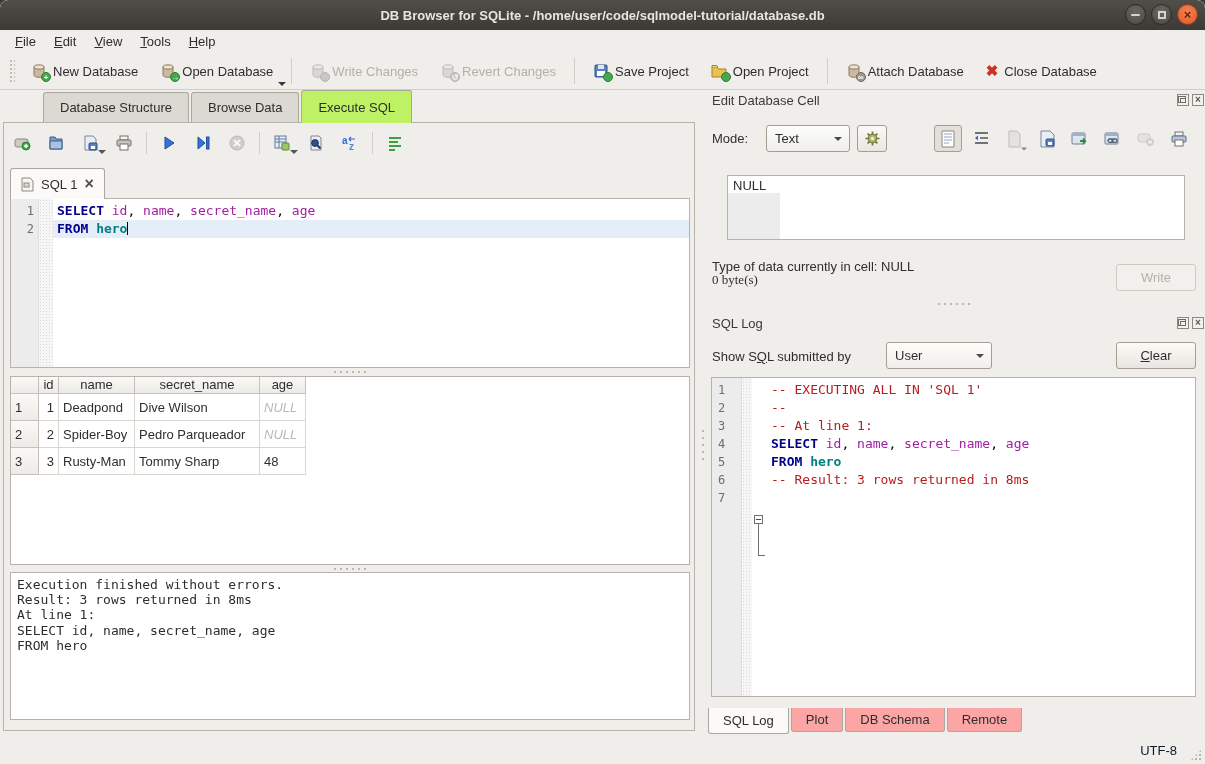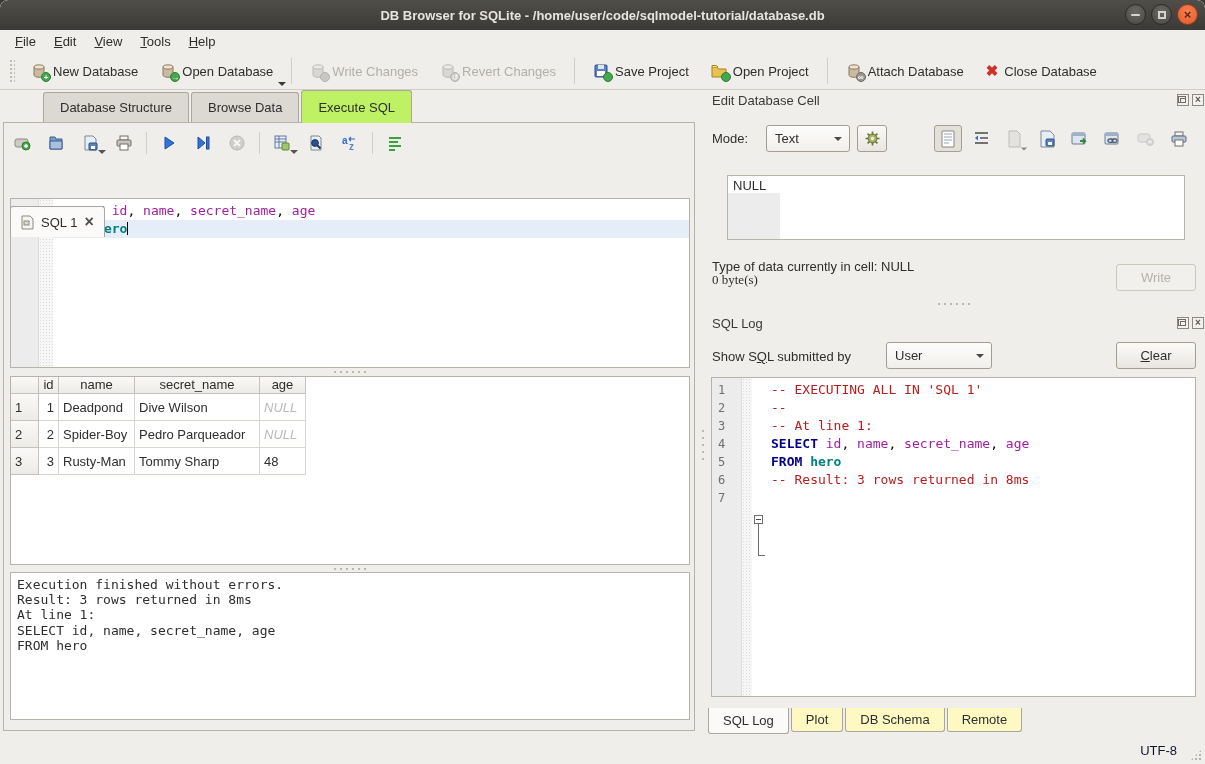--- a/index.html
+++ b/index.html
@@ -46,21 +46,21 @@
   .left-frame{position:absolute;left:3px;top:122px;width:692px;height:609px;border:1px solid #b7b2aa;background:#f0eeea;}
   
   .exec-toolbar{position:absolute;left:10px;top:130px;display:flex;align-items:center;gap:10px;height:26px;}
   .xbtn{width:24px;height:24px;display:flex;align-items:center;justify-content:center;position:relative;cursor:pointer;}
   .xbtn.disabled{cursor:default;}
   .xbtn.disabled svg{filter:grayscale(1) opacity(.55);}
   .xbtn .caret-dn{position:absolute;right:-4px;bottom:1px;border-top-color:#555;}
   .xsep{width:1px;height:22px;background:#d2cec7;}
   
   .sqltab{position:absolute;left:10px;top:168px;height:31px;padding:0 10px;display:flex;align-items:center;gap:7px;
-          background:#fbfaf8;border:1px solid #aba69e;border-bottom:none;border-radius:3px 3px 0 0;z-index:2;cursor:pointer;margin-top:38px;}
+          background:#fbfaf8;border:1px solid #aba69e;border-bottom:none;border-radius:3px 3px 0 0;z-index:2;cursor:pointer;}
   .sqltab .closex{color:#4d4d4d;font-weight:bold;font-size:16px;line-height:14px;cursor:pointer;}
   
   .editor{position:absolute;background:#fff;border:1px solid #b7b2aa;font-family:"DejaVu Sans Mono",monospace;font-size:13px;overflow:hidden;}
   .ed-sql{left:10px;top:198px;width:680px;height:170px;}
   .gutterbg{position:absolute;top:0;bottom:0;background:#ececec;}
   .foldbg{position:absolute;top:0;bottom:0;background:radial-gradient(circle,#dbdbdb 26%,transparent 30%) 0 0/3px 3px #f6f6f6;}
   .ed-lines{position:relative;padding-top:3px;}
   .ed-line{display:flex;height:18px;line-height:18px;}
   .ed-num{flex:0 0 28px;text-align:right;padding-right:5px;color:#6e6e6e;font-size:12px;}
   .ed-fold{flex:0 0 14px;}
@@ -115,21 +115,21 @@
   .cell-box .nullmargin{position:absolute;left:0;top:17px;bottom:0;width:52px;background:#ececec;}
   .cell-box .content{position:absolute;left:5px;top:2px;font-size:13px;}
   .log-box{left:711px;top:377px;width:485px;height:320px;}
   .fold-dec{position:absolute;z-index:5;}
   .fbox{position:absolute;width:9px;height:9px;border:1px solid #6e6e6e;background:#fff;}
   .fbox::before{content:"";position:absolute;left:1px;top:3px;width:5px;height:1px;background:#4a4a4a;}
   .fline{position:absolute;width:1px;background:#6e6e6e;}
   .fstub{position:absolute;height:1px;background:#6e6e6e;}
   
   .bottom-tabs{position:absolute;left:708px;top:708px;display:flex;align-items:flex-start;}
-  .btab{height:24px;padding:0 14px;display:flex;align-items:center;background:#fef9c3;border:1px solid #aba69e;
+  .btab{height:24px;padding:0 14px;display:flex;align-items:center;background:#fca5a5;border:1px solid #aba69e;
         border-top:none;margin-right:2px;border-radius:0 0 3px 3px;cursor:pointer;font-size:13px;}
   .btab.active{height:26px;background:#fbfaf8;}
   
   .statusbar{position:absolute;left:0;top:735px;width:1205px;height:29px;background:#f0eeea;}
   .enc{position:absolute;right:28px;top:8px;color:#0f172a;font-size:13px;}
   .grip{position:absolute;right:3px;bottom:3px;width:12px;height:12px;
         background:radial-gradient(circle,#b6b2ac 30%,transparent 34%) 0 0/4px 4px;
         clip-path:polygon(100% 0,100% 100%,0 100%);}
   u{text-decoration:underline;}
 </style>

